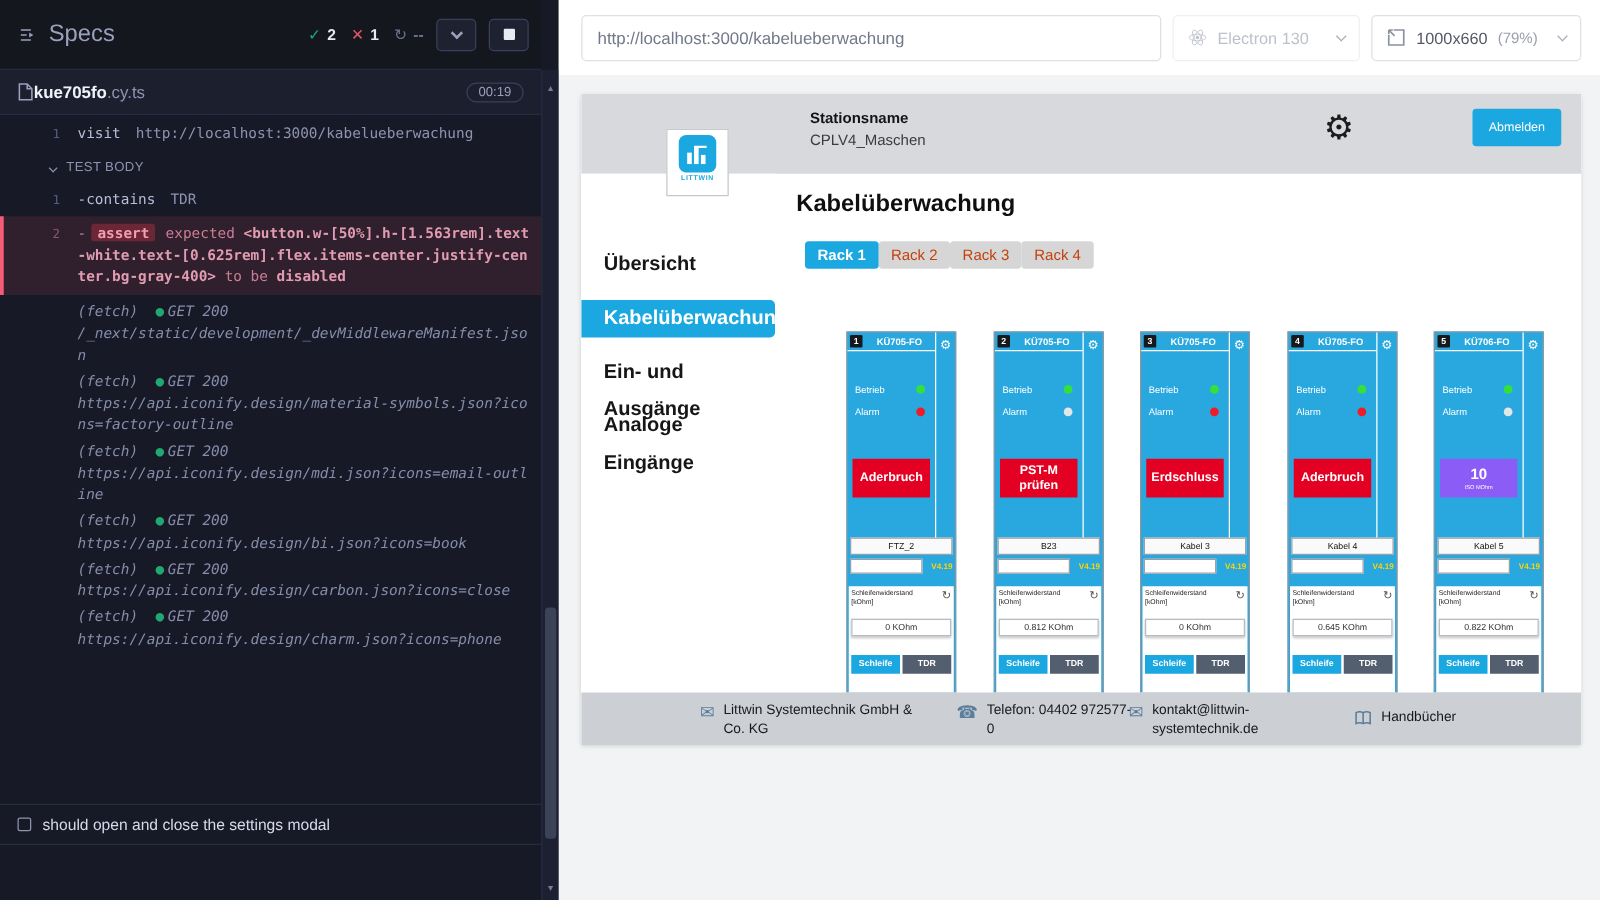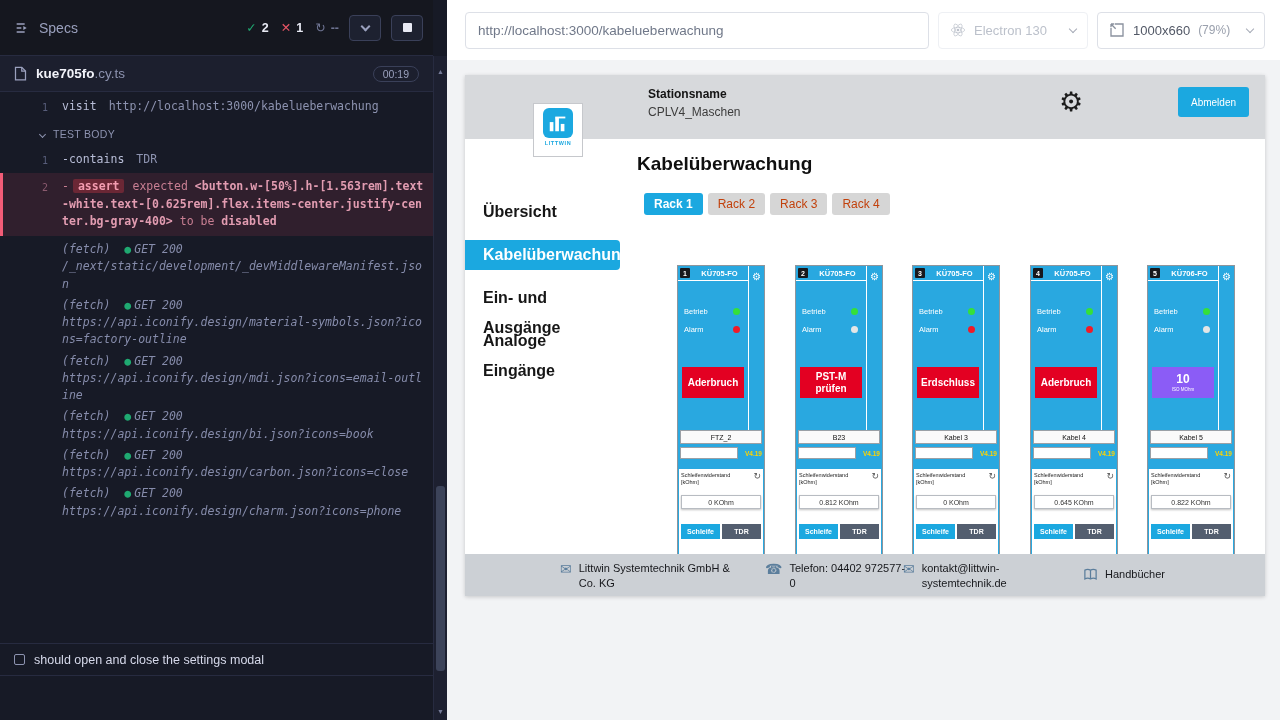--- a/index.html
+++ b/index.html
@@ -2,31 +2,31 @@
 <html><head>
 <meta charset="utf-8">
 <style>
 *{margin:0;padding:0;box-sizing:border-box}
 html,body{width:1280px;height:720px;overflow:hidden;font-family:"Liberation Sans",sans-serif;background:#f2f3f5;position:relative}
 
 
 .runner{position:absolute;left:0;top:0;width:447px;height:720px;background:#171a26;color:#c7cbe0}
 .runner-inner{position:absolute;left:0;top:0;width:433px;height:720px;overflow:hidden}
 .runner-header{height:56px;display:flex;align-items:center;padding:0 10px 0 14px;border-bottom:1px solid #272b40;background:#15171f}
-.specs-btn{display:flex;align-items:center;gap:9px;color:#9aa0bd;font-size:14px;cursor:pointer}
+.specs-btn{display:flex;align-items:center;gap:9px;color:#9aa0bd;font-size:19px;cursor:pointer}
 .stats{margin-left:auto;display:flex;align-items:center;gap:12px;font-size:12.5px}
 .stat{display:flex;align-items:center;gap:5px}
 .stat b{font-weight:600;color:#e8eaf4}
 .stat.pass .ic{color:#1fa971}
 .stat.fail .ic{color:#e45464}
 .stat.pend .ic,.stat.pend b{color:#6d7391}
 .hdr-btn{width:32px;height:26px;border:1px solid #3a4059;border-radius:4px;display:flex;align-items:center;justify-content:center;color:#9aa0bd;margin-left:10px;background:#1d2130;cursor:pointer}
 .chev{width:7px;height:7px;border-right:2px solid currentColor;border-bottom:2px solid currentColor;transform:rotate(45deg);margin-top:-3px}
 .stop-sq{width:9px;height:9px;background:#e8eaf4;border-radius:1px}
-.spec-bar{height:36px;display:flex;align-items:center;gap:9px;padding:0 14px;border-bottom:1px solid #272b40;background:#1c1f2e;font-size:13.5px}
+.spec-bar{height:36px;display:flex;align-items:center;padding:0 14px;border-bottom:1px solid #272b40;background:#1c1f2e;font-size:13.5px}
 .spec-name{font-weight:bold;color:#f2f3fa}
 .spec-ext{color:#8d93b0;font-weight:normal}
 .spec-time{margin-left:auto;border:1px solid #3a4059;border-radius:10px;padding:1px 9px;font-size:10.5px;color:#9aa0bd}
 .log{font-family:"DejaVu Sans Mono",monospace;font-size:11.5px;line-height:1.5;padding-top:4px}
 .crow{display:flex;padding:2px 8px 2px 0}
 .cnum{width:62px;flex:none;text-align:right;padding-right:14px;color:#585d7a;font-size:10px;padding-top:2px}
 .cbody{flex:1;min-width:0}
 .cname{color:#b9bed8;margin-right:12px}
 .carg{color:#8d93b0;word-break:break-all}
 .sect{display:flex;align-items:center;gap:8px;padding:10px 0 6px 40px;color:#8d93b0;font-size:10.5px;font-family:"Liberation Sans",sans-serif;letter-spacing:.3px}
@@ -66,21 +66,21 @@
 .logo-txt{font-size:5.5px;color:#1ba8e0;font-weight:bold;letter-spacing:.6px}
 .station{position:absolute;left:183px;top:12px}
 .station-label{font-size:12px;font-weight:bold;color:#141414}
 .station-value{font-size:12px;color:#3c3c3c;margin-top:4px}
 .hdr-gear{position:absolute;left:594px;top:14px;font-size:27px;color:#1c1c1c;cursor:pointer;line-height:1}
 .logout-btn{position:absolute;right:16px;top:12px;height:30px;padding:0 13px;background:#1ba8e0;color:#fff;font-size:10px;border:none;border-radius:3px;display:flex;align-items:center;cursor:pointer;font-family:inherit}
 .sidebar{position:absolute;left:0;top:64px;bottom:42px;width:155px;background:#fff;padding-top:58px}
 .side-item{height:30px;line-height:30px;padding-left:18px;font-size:16px;font-weight:bold;color:#161616;margin-bottom:13px;cursor:pointer}
 .side-item.active{background:#1ba8e0;color:#fff;border-radius:0 4px 4px 0}
 .main-title{position:absolute;left:172px;top:78px;font-size:19px;font-weight:bold;color:#0f0f0f}
-.tabs{position:absolute;left:179px;top:118px;display:flex;gap:5px}
+.tabs{position:absolute;left:179px;top:118px;display:flex;}
 .tab{height:22px;padding:0 10px;display:flex;align-items:center;font-size:12px;background:#d6d6d6;color:#c2410c;border-radius:3px;cursor:pointer}
 .tab.active{background:#1ba8e0;color:#fff;font-weight:bold}
 .cards{position:absolute;left:212px;top:190px;width:588px;height:289px;overflow:hidden}
 .card{position:absolute;top:0;width:88px;height:340px;background:#29a8e0;border:1px solid #8e959c}
 .card-top{display:flex;height:164px}
 .card-left{flex:1;min-width:0}
 .card-right{width:16px;border-left:1px solid #fff;text-align:center}
 .card-gear{color:#fff;font-size:10px;line-height:15px;cursor:pointer}
 .card-head{height:15px;display:flex;align-items:center;border-bottom:1px solid #fff;gap:3px;padding:3px 2px}
 .card-num{width:10px;height:10px;flex:none;background:#17181c;color:#fff;font-size:7px;font-weight:bold;display:flex;align-items:center;justify-content:center;border-radius:1px}

